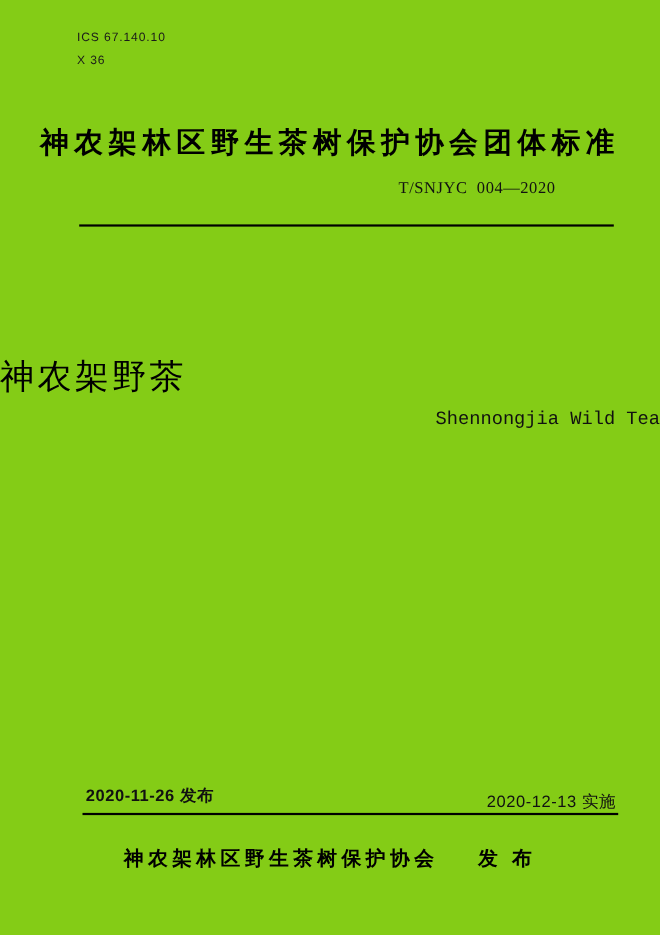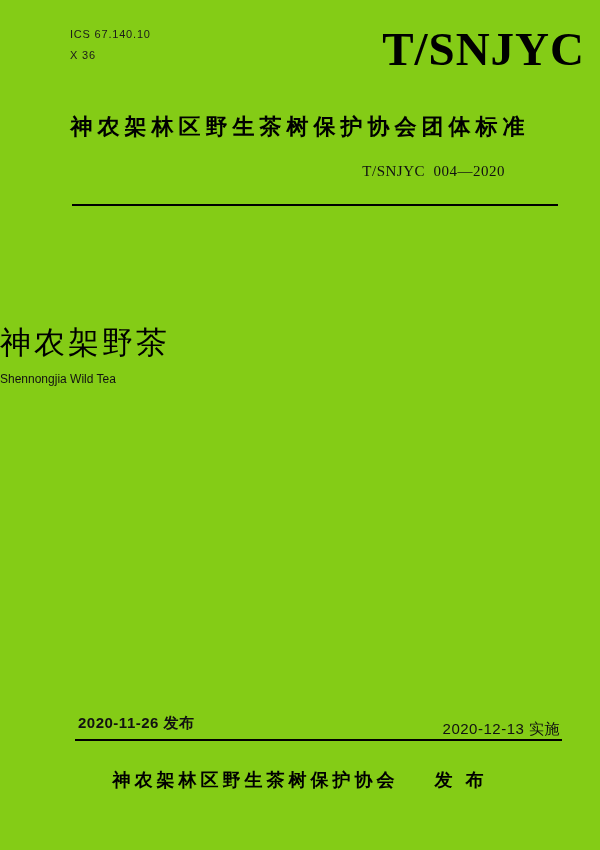--- a/index.html
+++ b/index.html
@@ -41,21 +41,21 @@
     color: #000000;
   }
 
   
   .org-standard-title {
     position: absolute;
     top: 112px;
     left: 0;
     width: 600px;
     text-align: center;
-    font-size: 22px;
+    font-size: 26px;
     font-weight: bold;
     letter-spacing: 5px;
     white-space: nowrap;
     color: #000000;
   }
 
   
   .standard-number {
     position: absolute;
     top: 163px;
@@ -93,23 +93,23 @@
     font-size: 31px;
     font-weight: 500;
     letter-spacing: 3px;
     color: #000000;
   }
   .main-title-en {
     position: absolute;
     top: 372px;
     left: 0;
     width: 600px;
-    text-align: left;
-    font-family: Liberation Sans, sans-serif;
-    font-size: 12px;
+    text-align: right;
+    font-family: Liberation Mono, monospace;
+    font-size: 17px;
     color: #111111;
   }
 
   
   .issue-date {
     position: absolute;
     left: 78px;
     top: 714px;
     font-size: 15px;
     letter-spacing: 0.5px;
@@ -145,21 +145,20 @@
 </head>
 <body>
 
 <div class="page">
 
   <div class="ics-block">
     <div>ICS 67.140.10</div>
     <div>X 36</div>
   </div>
 
-  <div class="std-code">T/SNJYC</div>
 
   <div class="org-standard-title">神农架林区野生茶树保护协会团体标准</div>
 
   <div class="standard-number">T/SNJYC  004—2020</div>
 
   <div class="rule rule-top"></div>
 
   <div class="main-title-zh">神农架野茶</div>
 
   <div class="main-title-en">Shennongjia Wild Tea</div>

